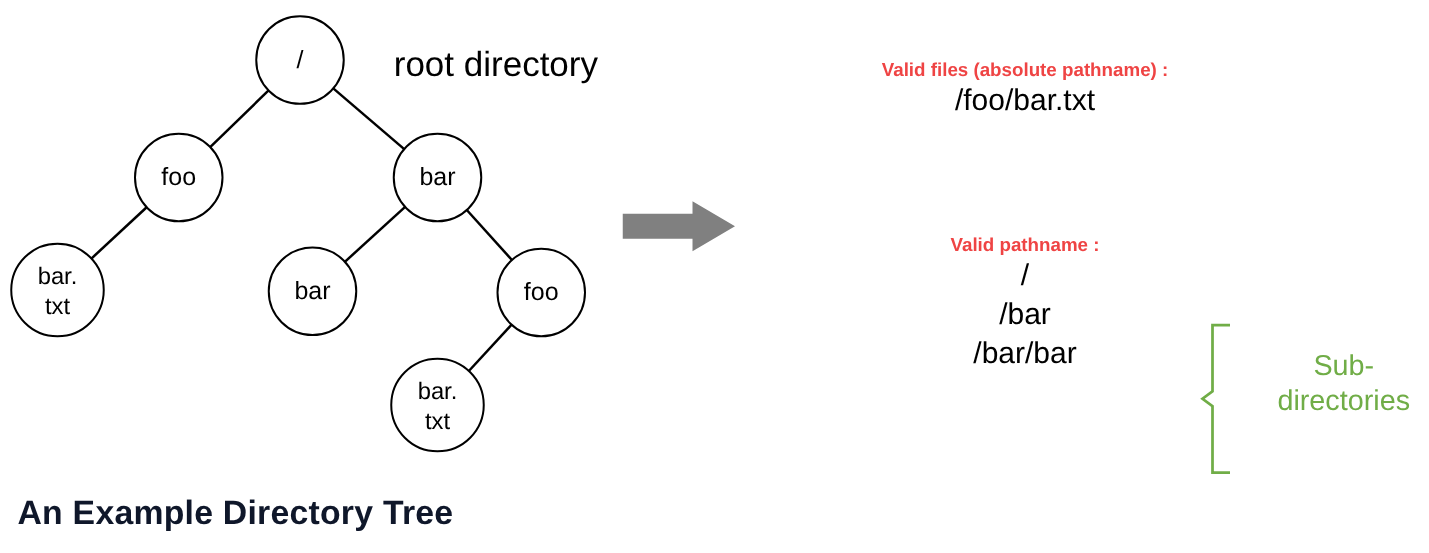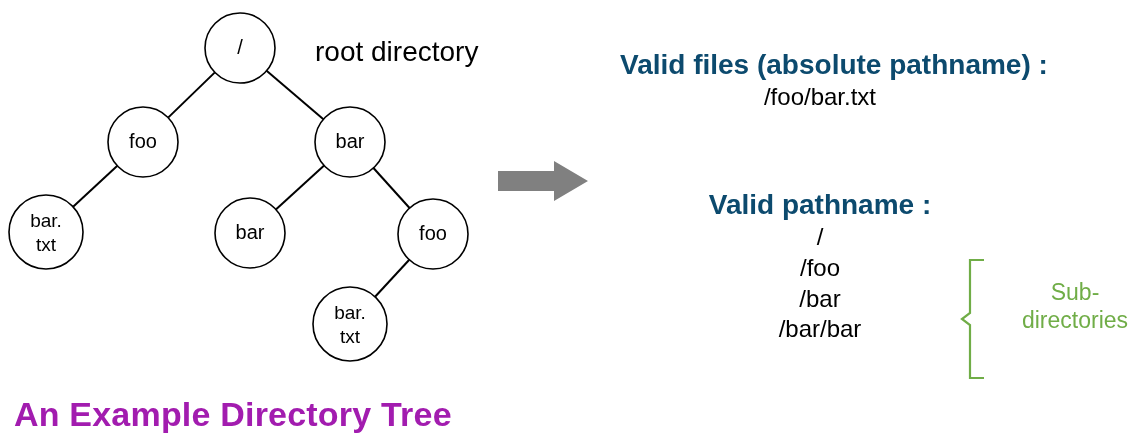--- a/index.html
+++ b/index.html
@@ -54,23 +54,23 @@
     font-size: 28px;
     color: #000000;
     white-space: nowrap;
   }
 
   #diagram-title {
     position: absolute;
     left: 14px;
     top: 395px;
     font-family: "Liberation Sans", sans-serif;
-    font-size: 34px;
+    font-size: 27px;
     font-weight: bold;
-    color: #a21caf;
+    color: #0f172a;
     letter-spacing: 0.2px;
     white-space: nowrap;
   }
 
   
   #flow-arrow {
     position: absolute;
     left: 498px;
     top: 160px;
     width: 92px;
@@ -86,23 +86,23 @@
     height: 360px;
   }
   .section {
     position: absolute;
     left: 0;
     width: 400px;
     text-align: center;
   }
   .section-heading {
     font-family: "Liberation Sans", sans-serif;
-    font-size: 28px;
+    font-size: 15px;
     font-weight: bold;
-    color: #0c4a6e;
+    color: #ef4444;
     white-space: nowrap;
     line-height: 1.22;
   }
   .path-line {
     font-family: "Liberation Sans", sans-serif;
     font-size: 24px;
     color: #000000;
     line-height: 1.28;
     white-space: nowrap;
   }
@@ -192,21 +192,20 @@
   <div id="right-panel">
 
     <div class="section" id="files-section">
       <div class="section-heading">Valid files (absolute pathname) :</div>
       <div class="path-line">/foo/bar.txt</div>
     </div>
 
     <div class="section" id="dirs-section">
       <div class="section-heading">Valid pathname :</div>
       <div class="path-line">/</div>
-      <div class="path-line">/foo</div>
       <div class="path-line">/bar</div>
       <div class="path-line">/bar/bar</div>
     </div>
 
     <svg id="brace-svg" viewBox="0 0 40 122">
       <path class="brace-path" d="M26,2 L12,2 L12,55 L4,61 L12,67 L12,120 L26,120"></path>
     </svg>
 
     <div id="subdir-label">
       <div>Sub-</div>

